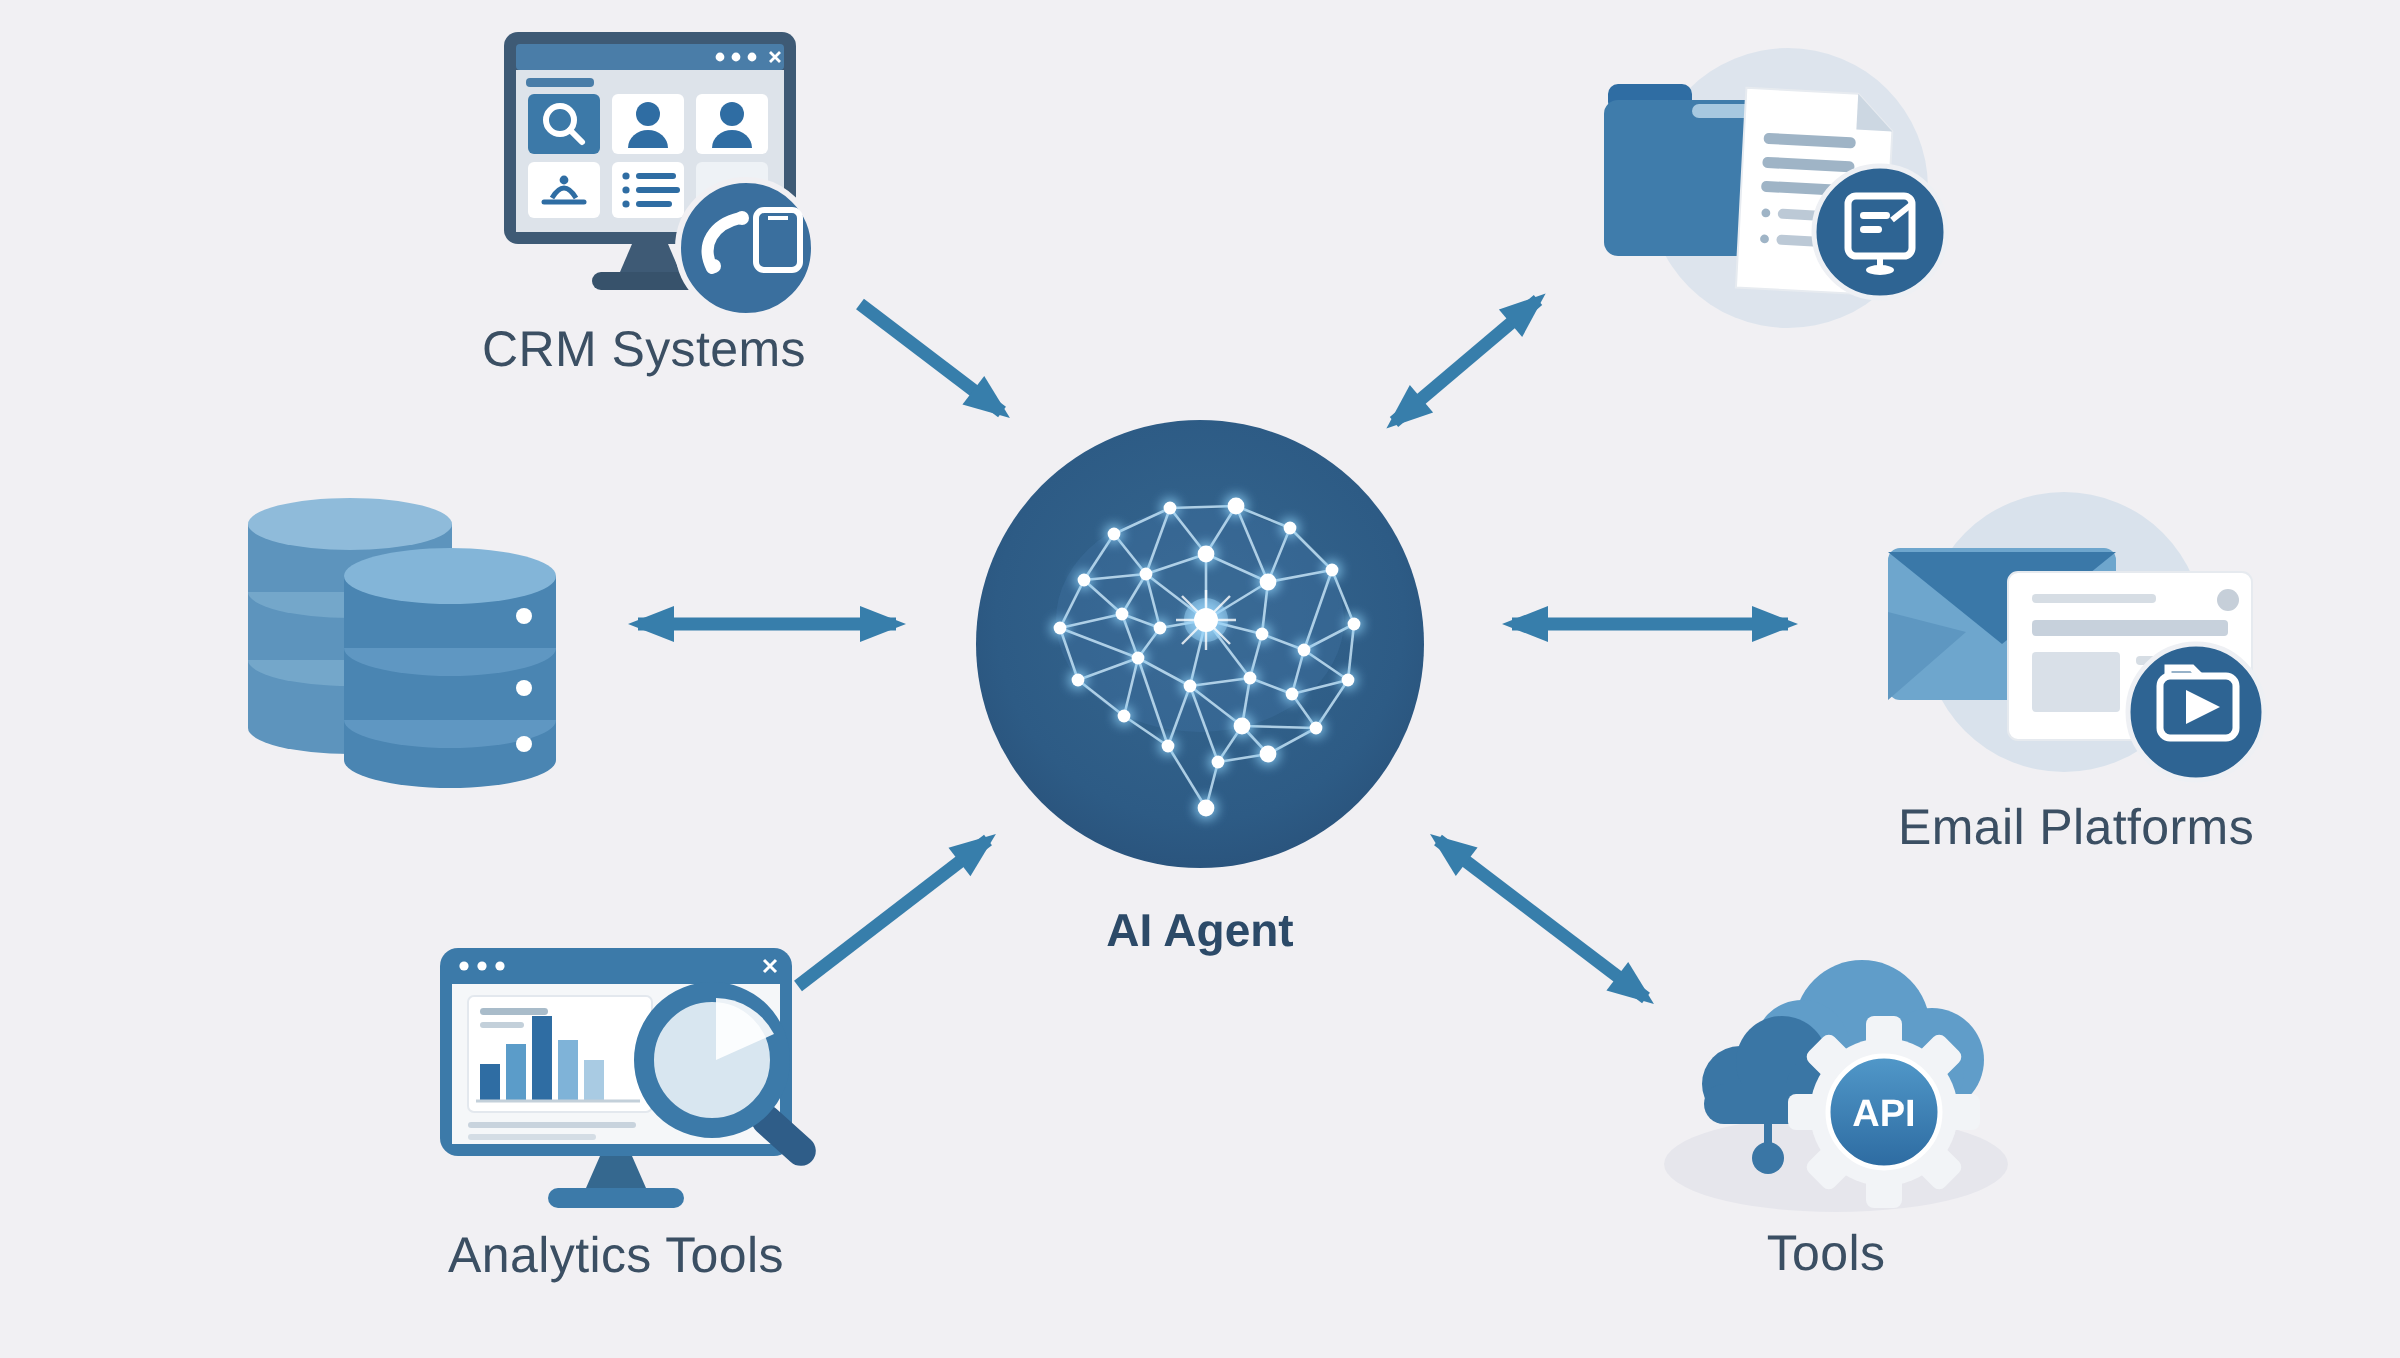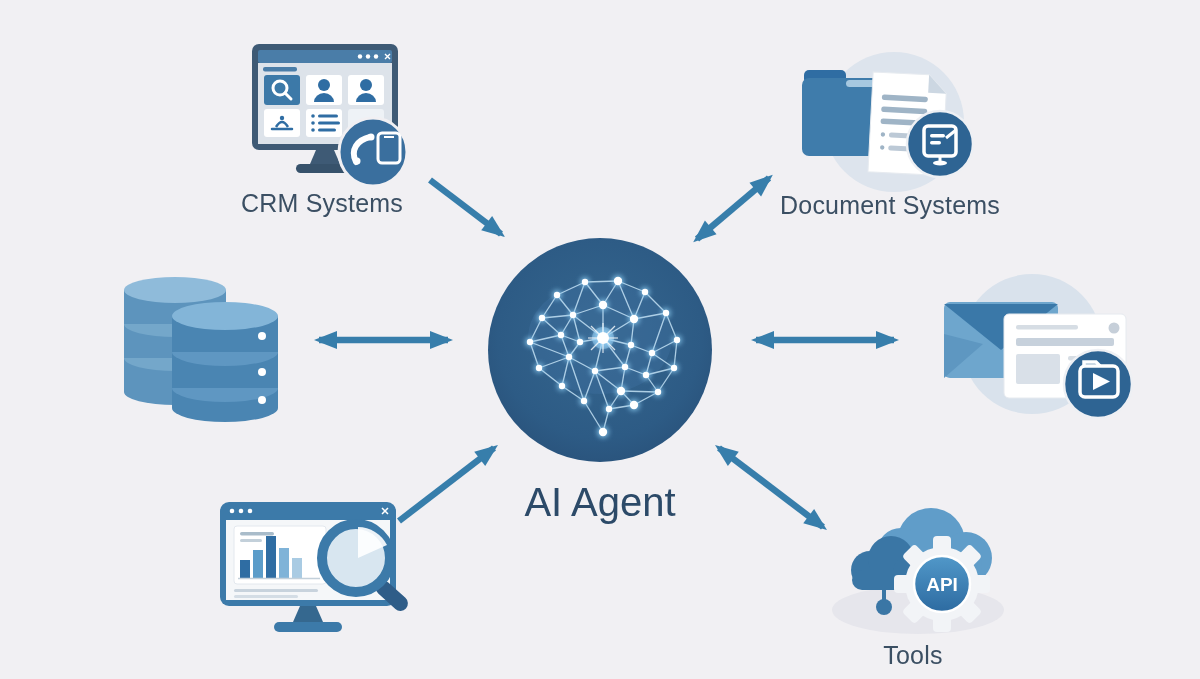--- a/index.html
+++ b/index.html
@@ -2,36 +2,36 @@
 <html><head>
 <meta charset="utf-8">
 <style>
   * { margin:0; padding:0; box-sizing:border-box; }
   html,body { width:1200px; height:679px; overflow:hidden; }
   body {
     position:relative;
     background:#f1f0f3;
     font-family:"Liberation Sans", sans-serif;
   }
-  .stage { position:absolute; inset:0;margin-top:28px; }
+  .stage { position:absolute; inset:0; }
   .abs { position:absolute; }
   .node-label {
     position:absolute;
     transform:translateX(-50%);
     white-space:nowrap;
     font-size:25px;
     color:#3b4f63;
     letter-spacing:.2px;
   }
   .center-label {
     position:absolute;
     transform:translateX(-50%);
     white-space:nowrap;
-    font-size:40px;
-    font-weight:400;
+    font-size:23px;
+    font-weight:700;
     color:#2c4a68;
   }
   svg { display:block; }
 </style>
 </head>
 <body>
 
 <div class="stage">
 
   <svg class="abs" style="left:0;top:0" width="1200" height="679" viewBox="0 0 1200 679">
@@ -272,21 +272,20 @@
     <g>
       <circle cx="158" cy="110" r="33" fill="#2e6493" stroke="#eef0f4" stroke-width="2.5"></circle>
       <rect x="142" y="92" width="32" height="30" rx="4" fill="none" stroke="#fff" stroke-width="3.5"></rect>
       <path d="M174,96 l-10,8" stroke="#fff" stroke-width="3"></path>
       <rect x="148" y="100" width="15" height="3.5" rx="1.7" fill="#fff"></rect>
       <rect x="148" y="107" width="11" height="3.5" rx="1.7" fill="#fff"></rect>
       <line x1="158" y1="122" x2="158" y2="127" stroke="#fff" stroke-width="3"></line>
       <ellipse cx="158" cy="129" rx="7" ry="2.5" fill="#fff"></ellipse>
     </g>
   </svg>
-  <div class="node-label" style="left:890px;top:163px">Document Systems</div>
 
   <svg class="abs" style="left:110px;top:244px" width="180" height="150" viewBox="0 0 180 150">
 
     <g>
       <ellipse cx="65" cy="120" rx="51" ry="13" fill="#5d94bd"></ellipse>
       <rect x="14" y="86" width="102" height="34" fill="#5d94bd"></rect>
       <ellipse cx="65" cy="86" rx="51" ry="13" fill="#74a7ca"></ellipse>
       <rect x="14" y="52" width="102" height="34" fill="#5d94bd"></rect>
       <ellipse cx="65" cy="52" rx="51" ry="13" fill="#74a7ca"></ellipse>
       <rect x="14" y="18" width="102" height="34" fill="#5d94bd"></rect>
@@ -324,20 +323,21 @@
       <rect x="140" y="94" width="50" height="4.5" rx="2" fill="#d6dde4"></rect>
       <rect x="140" y="104" width="36" height="4.5" rx="2" fill="#d6dde4"></rect>
     </g>
     <g>
       <circle cx="170" cy="112" r="34" fill="#2e6493" stroke="#eef0f4" stroke-width="2.5"></circle>
       <path d="M156,93 v-3 h12 l4,4" fill="none" stroke="#fff" stroke-width="3.5"></path>
       <rect x="152" y="94" width="38" height="31" rx="5" fill="none" stroke="#fff" stroke-width="3.5"></rect>
       <path d="M165,101 L182,109.5 L165,118 Z" fill="#fff"></path>
     </g>
   </svg>
+  <div class="node-label" style="left:1038px;top:400px">Email Platforms</div>
 
   <svg class="abs" style="left:208px;top:468px" width="225" height="152" viewBox="0 0 225 152">
     <rect x="12" y="6" width="176" height="104" rx="9" fill="#3c7aa9"></rect>
     <circle cx="24" cy="15" r="2.3" fill="#fff"></circle>
       <circle cx="33" cy="15" r="2.3" fill="#fff"></circle>
     <circle cx="42" cy="15" r="2.3" fill="#fff"></circle>
     <path d="M174,12 l6,6 M180,12 l-6,6" stroke="#fff" stroke-width="1.5"></path>
     <rect x="18" y="24" width="164" height="80" fill="#f5f7f9"></rect>
     <g>
       <rect x="26" y="30" width="92" height="58" rx="3" fill="#ffffff" stroke="#e3e8ee"></rect>
@@ -357,20 +357,21 @@
     <g>
       <g transform="rotate(42 176 92)">
         <rect x="168" y="85" width="38" height="15" rx="7.5" fill="#2f5d88"></rect>
       </g>
       <circle cx="148" cy="62" r="34" fill="#d8e6f0" stroke="#3c7aa9" stroke-width="10"></circle>
       <path d="M150,62 L179,49 A33,33 0 0 0 150,31 Z" fill="#ffffff" opacity="0.9"></path>
     </g>
     <path d="M92,110 h16 l7,16 h-30 z" fill="#35688f"></path>
     <rect x="66" y="126" width="68" height="10" rx="5" fill="#3c7aa9"></rect>
   </svg>
+  <div class="node-label" style="left:308px;top:614px">Analytics Tools</div>
 
   <svg class="abs" style="left:826px;top:462px" width="185" height="152" viewBox="0 0 185 152">
     <defs>
       <linearGradient id="apiGrad" x1="0" y1="0" x2="0" y2="1">
         <stop offset="0%" stop-color="#5198c9"></stop>
         <stop offset="100%" stop-color="#2d6ba1"></stop>
       </linearGradient>
     </defs>
     <ellipse cx="92" cy="120" rx="86" ry="24" fill="#e6e6ec"></ellipse>
     <g fill="#609dc9">

